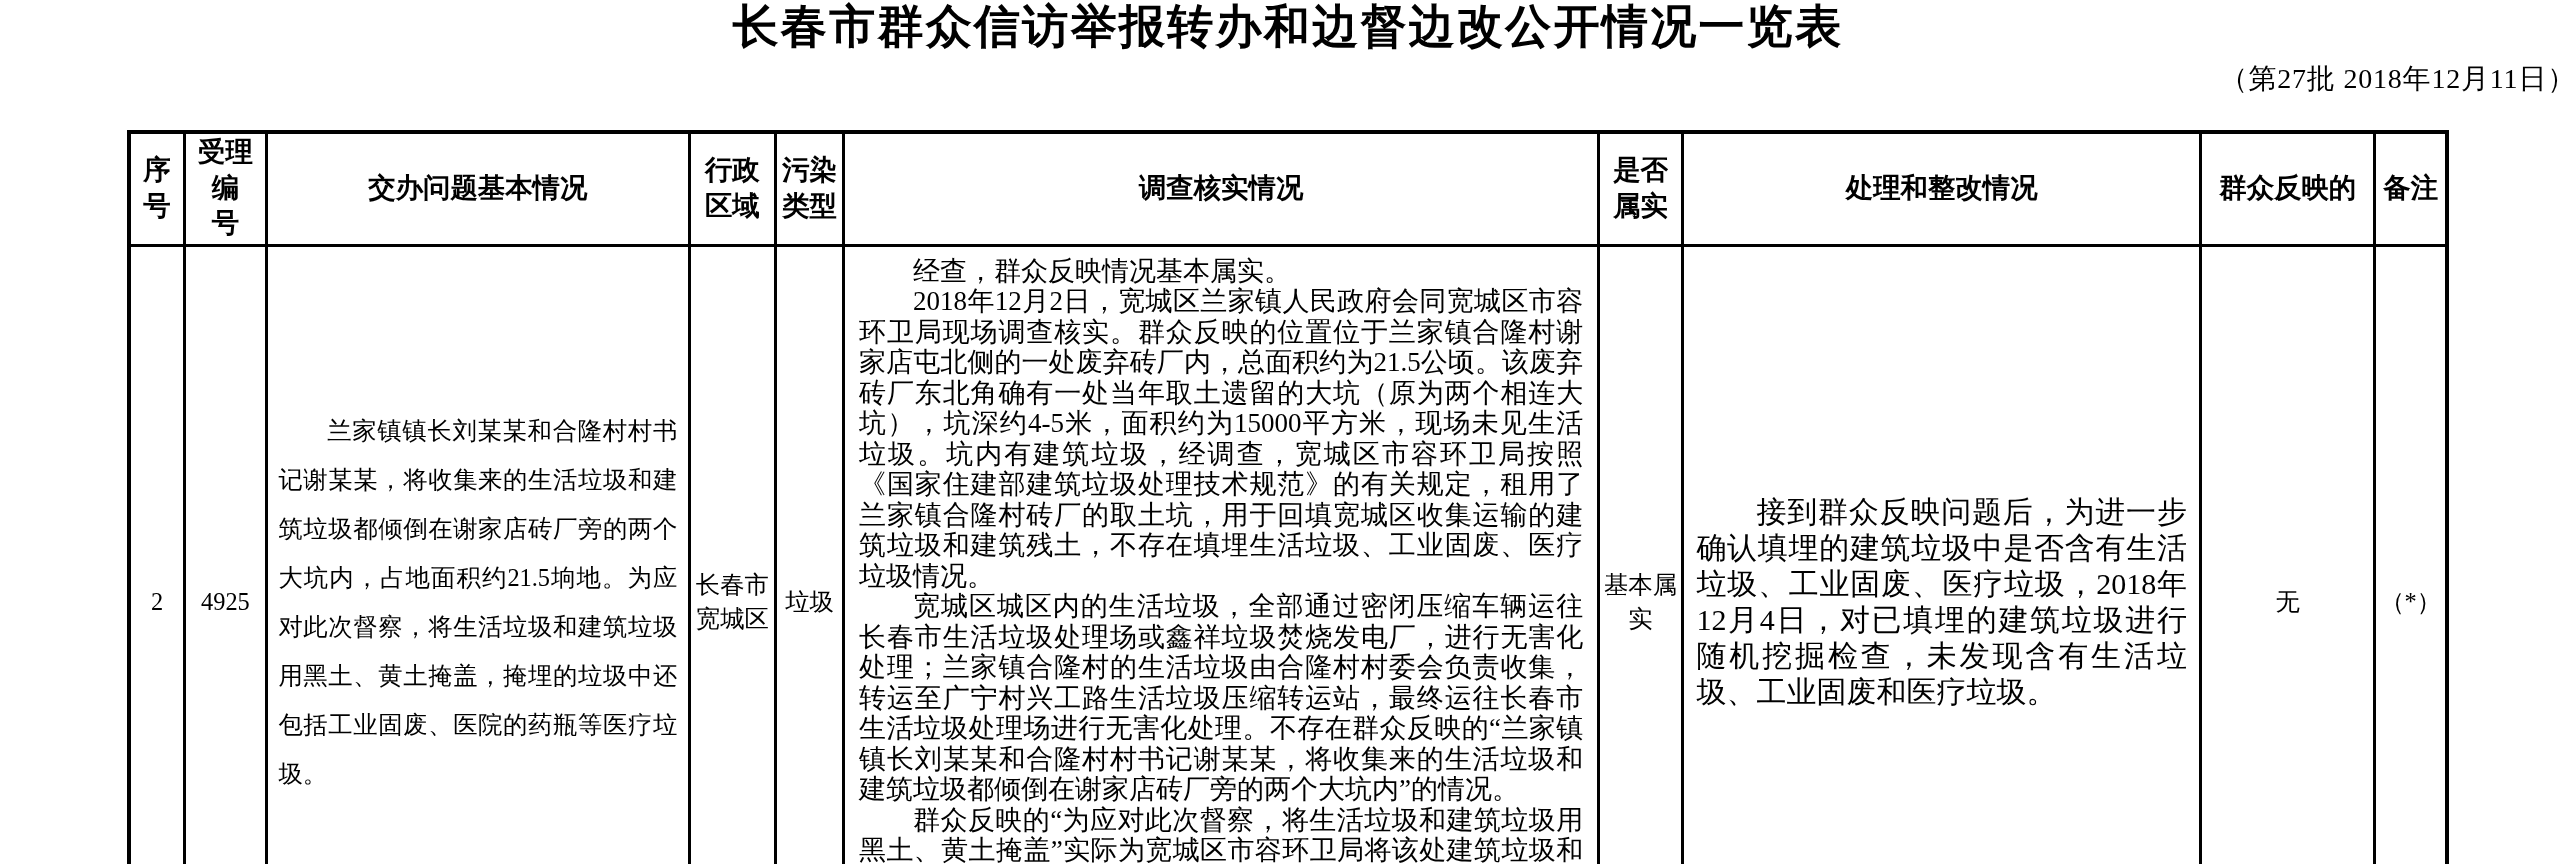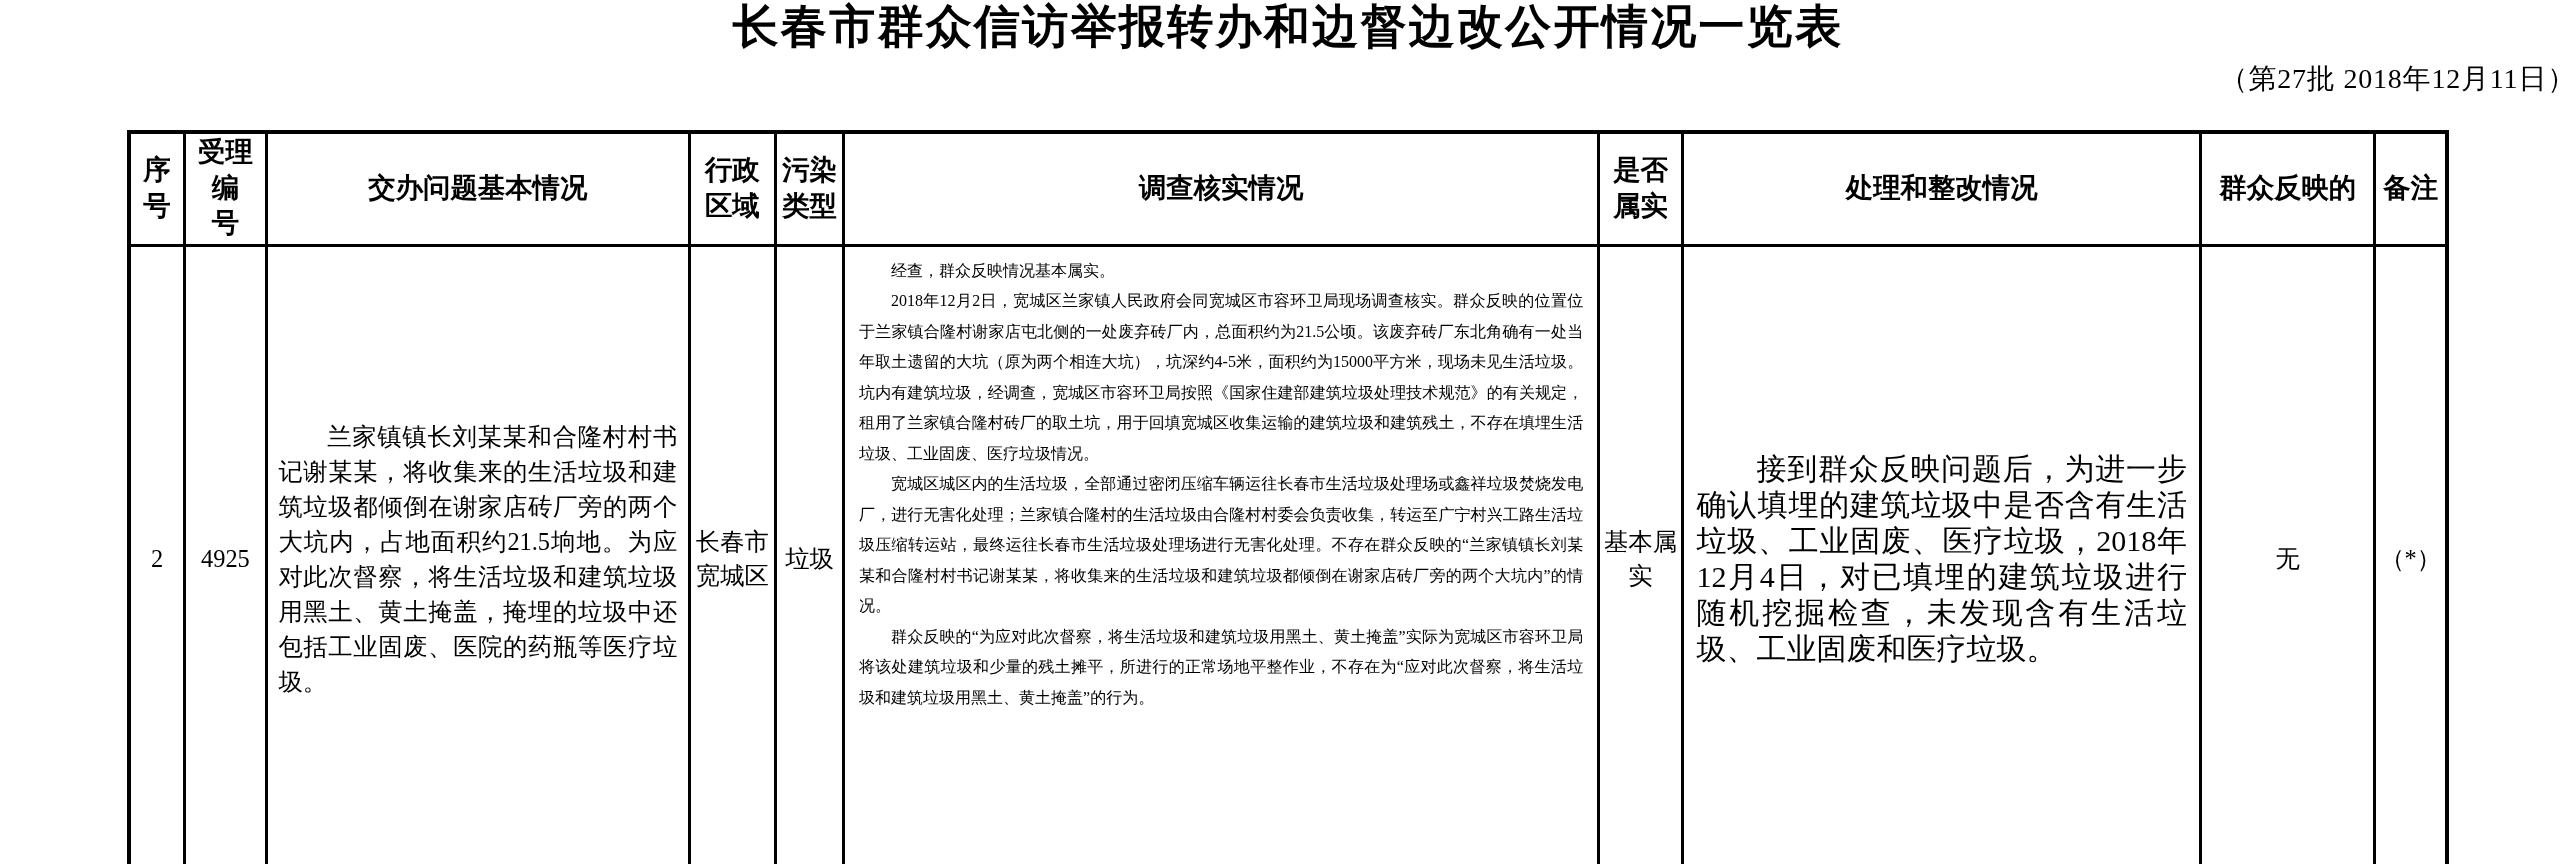--- a/index.html
+++ b/index.html
@@ -63,31 +63,31 @@
     line-height: 1.4;
     padding: 0;
   }
   td.cell-problem {
     vertical-align: middle;
     padding: 0 10.7px;
   }
   td.cell-problem p {
     margin: 0;
     font-size: 24.4px;
-    line-height: 35px;
+    line-height: 49px;
     text-align: justify;
     text-indent: 2em;
   }
   td.cell-investigation {
     vertical-align: top;
     padding: 9.1px 13.7px 0 13.7px;
   }
   td.cell-investigation p {
     margin: 0;
-    font-size: 16px;
+    font-size: 27px;
     line-height: 30.5px;
     text-align: justify;
     text-indent: 2em;
   }
   td.cell-handling {
     vertical-align: middle;
     padding: 0 12.2px;
   }
   td.cell-handling p {
     margin: 0;

